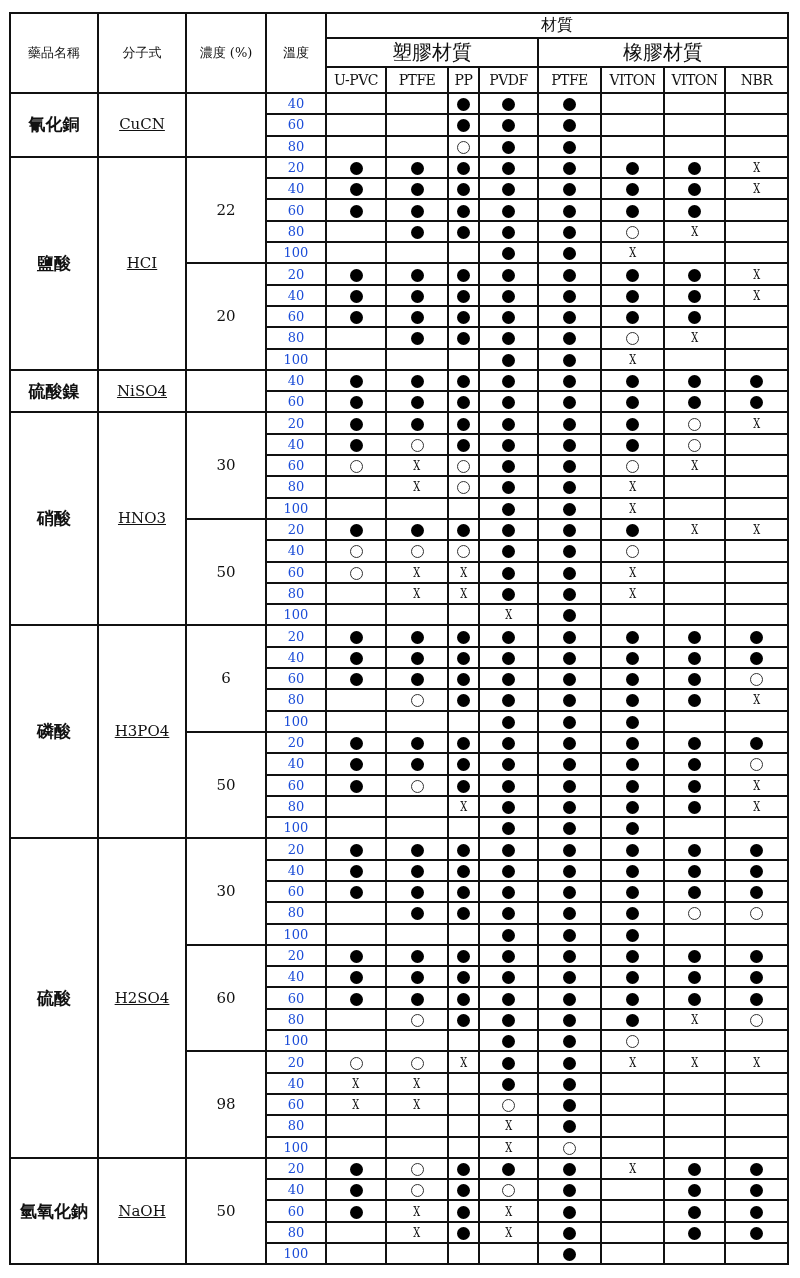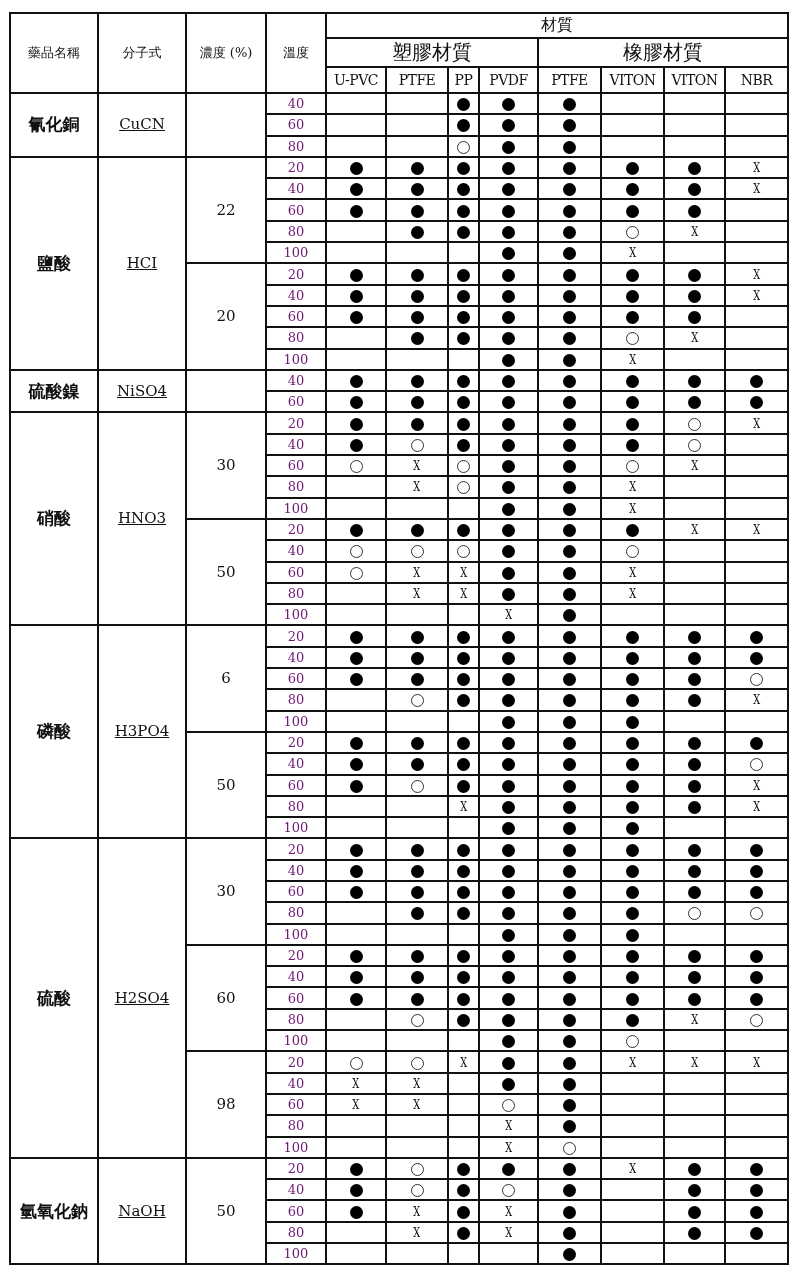--- a/index.html
+++ b/index.html
@@ -7,21 +7,21 @@
   table { position:absolute; left:9px; top:12px; border-collapse:collapse; table-layout:fixed; }
   td, th { border:2px solid #111; padding:0; text-align:center; vertical-align:middle; font-weight:normal; overflow:hidden; white-space:nowrap; }
   th { font-size:13px; }
   th.mat { font-size:14px; height:24px; letter-spacing:-0.5px;border-radius:11px; }
   th.grp { font-size:20px; height:22px;text-align:center; }
   th.top { height:23px; font-size:16px;border-radius:10px; }
   td { height:19.3px; font-size:13px; line-height:19px; }
   td.name { font-size:17px;font-weight:bold; }
   td.formula { font-size:15px;text-decoration:underline; }
   td.conc { font-size:15px; }
-  td.temp { font-size:13px; color:#701a75; }
+  td.temp { font-size:13px; color:#1d4ed8; }
   .sym { display:inline-block; }
   .full { width:13px; height:13px; border-radius:50%; background:#000; vertical-align:middle; }
   .half { width:11px; height:11px; border-radius:50%; border:1px solid #333; background:#fff; vertical-align:middle; }
   .x { font-size:13px; transform:scaleX(0.75); }
 </style>
 </head>
 <body>
 
 <table>
   <colgroup>

